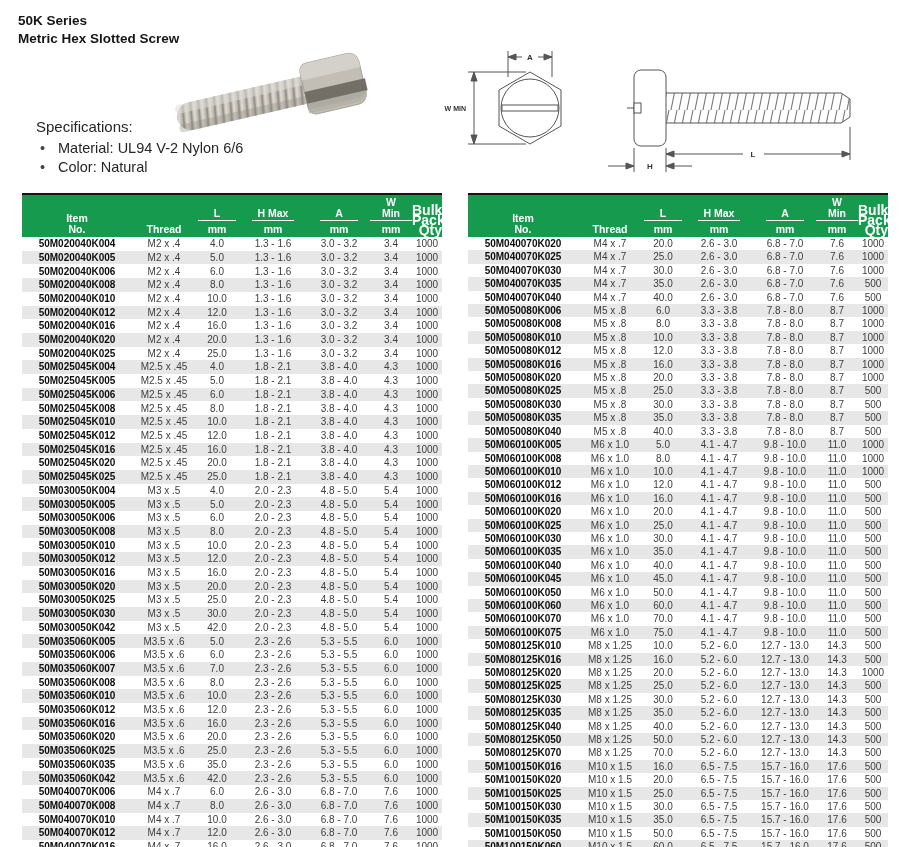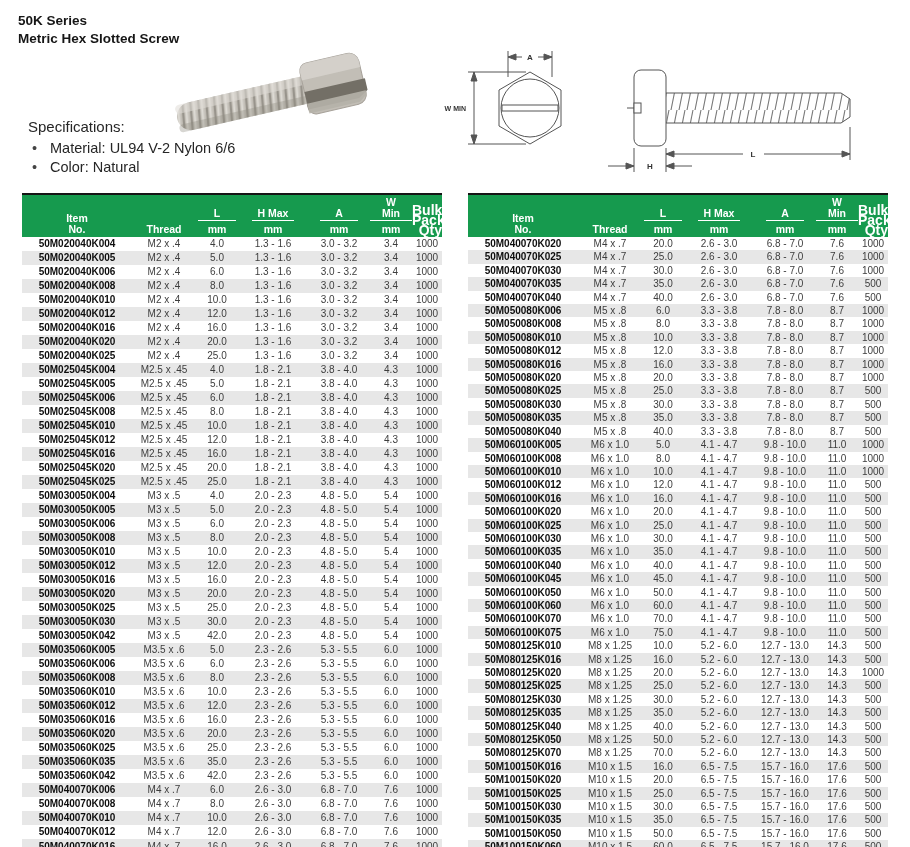--- a/index.html
+++ b/index.html
@@ -2,21 +2,21 @@
 <html><head>
 <meta charset="utf-8">
 <style>
   html,body{margin:0;padding:0;}
   body{
     width:910px;height:847px;background:#ffffff;position:relative;
     font-family:"Liberation Sans",sans-serif;color:#222;overflow:hidden;
   }
   .title-block{position:absolute;left:18px;top:12px;font-weight:bold;
     font-size:13.5px;line-height:1.3;color:#161616;}
-  .specs-block{position:absolute;left:28px;top:118px;font-size:14.5px;color:#262626;}
+  .specs-block{position:absolute;left:36px;top:118px;font-size:14.5px;color:#262626;}
   .specs-heading{font-size:15px;margin-bottom:5px;}
   .specs-list{list-style:none;margin:4px;padding:0;}
   .specs-list li{margin:3px 0;}
   .bullet{display:inline-block;width:18px;color:#444;}
   .photo-wrap{position:absolute;left:162px;top:38px;}
   .diagram-wrap{position:absolute;left:438px;top:20px;}
 
   .tables-wrap{position:absolute;left:22px;top:193px;display:flex;gap:26px;}
   table.spec{border-collapse:collapse;width:420px;table-layout:fixed;
     border-bottom:3px solid #4c4c4c;border-top:2px solid #151515;}
@@ -460,20 +460,29 @@
         <tr>
           <td class="item">50M035060K006</td>
           <td>M3.5 x .6</td>
           <td>6.0</td>
           <td>2.3 - 2.6</td>
           <td>5.3 - 5.5</td>
           <td>6.0</td>
           <td>1000</td>
         </tr>
         <tr>
+          <td class="item">50M035060K007</td>
+          <td>M3.5 x .6</td>
+          <td>7.0</td>
+          <td>2.3 - 2.6</td>
+          <td>5.3 - 5.5</td>
+          <td>6.0</td>
+          <td>1000</td>
+        </tr>
+        <tr>
           <td class="item">50M035060K008</td>
           <td>M3.5 x .6</td>
           <td>8.0</td>
           <td>2.3 - 2.6</td>
           <td>5.3 - 5.5</td>
           <td>6.0</td>
           <td>1000</td>
         </tr>
         <tr>
           <td class="item">50M035060K010</td>

